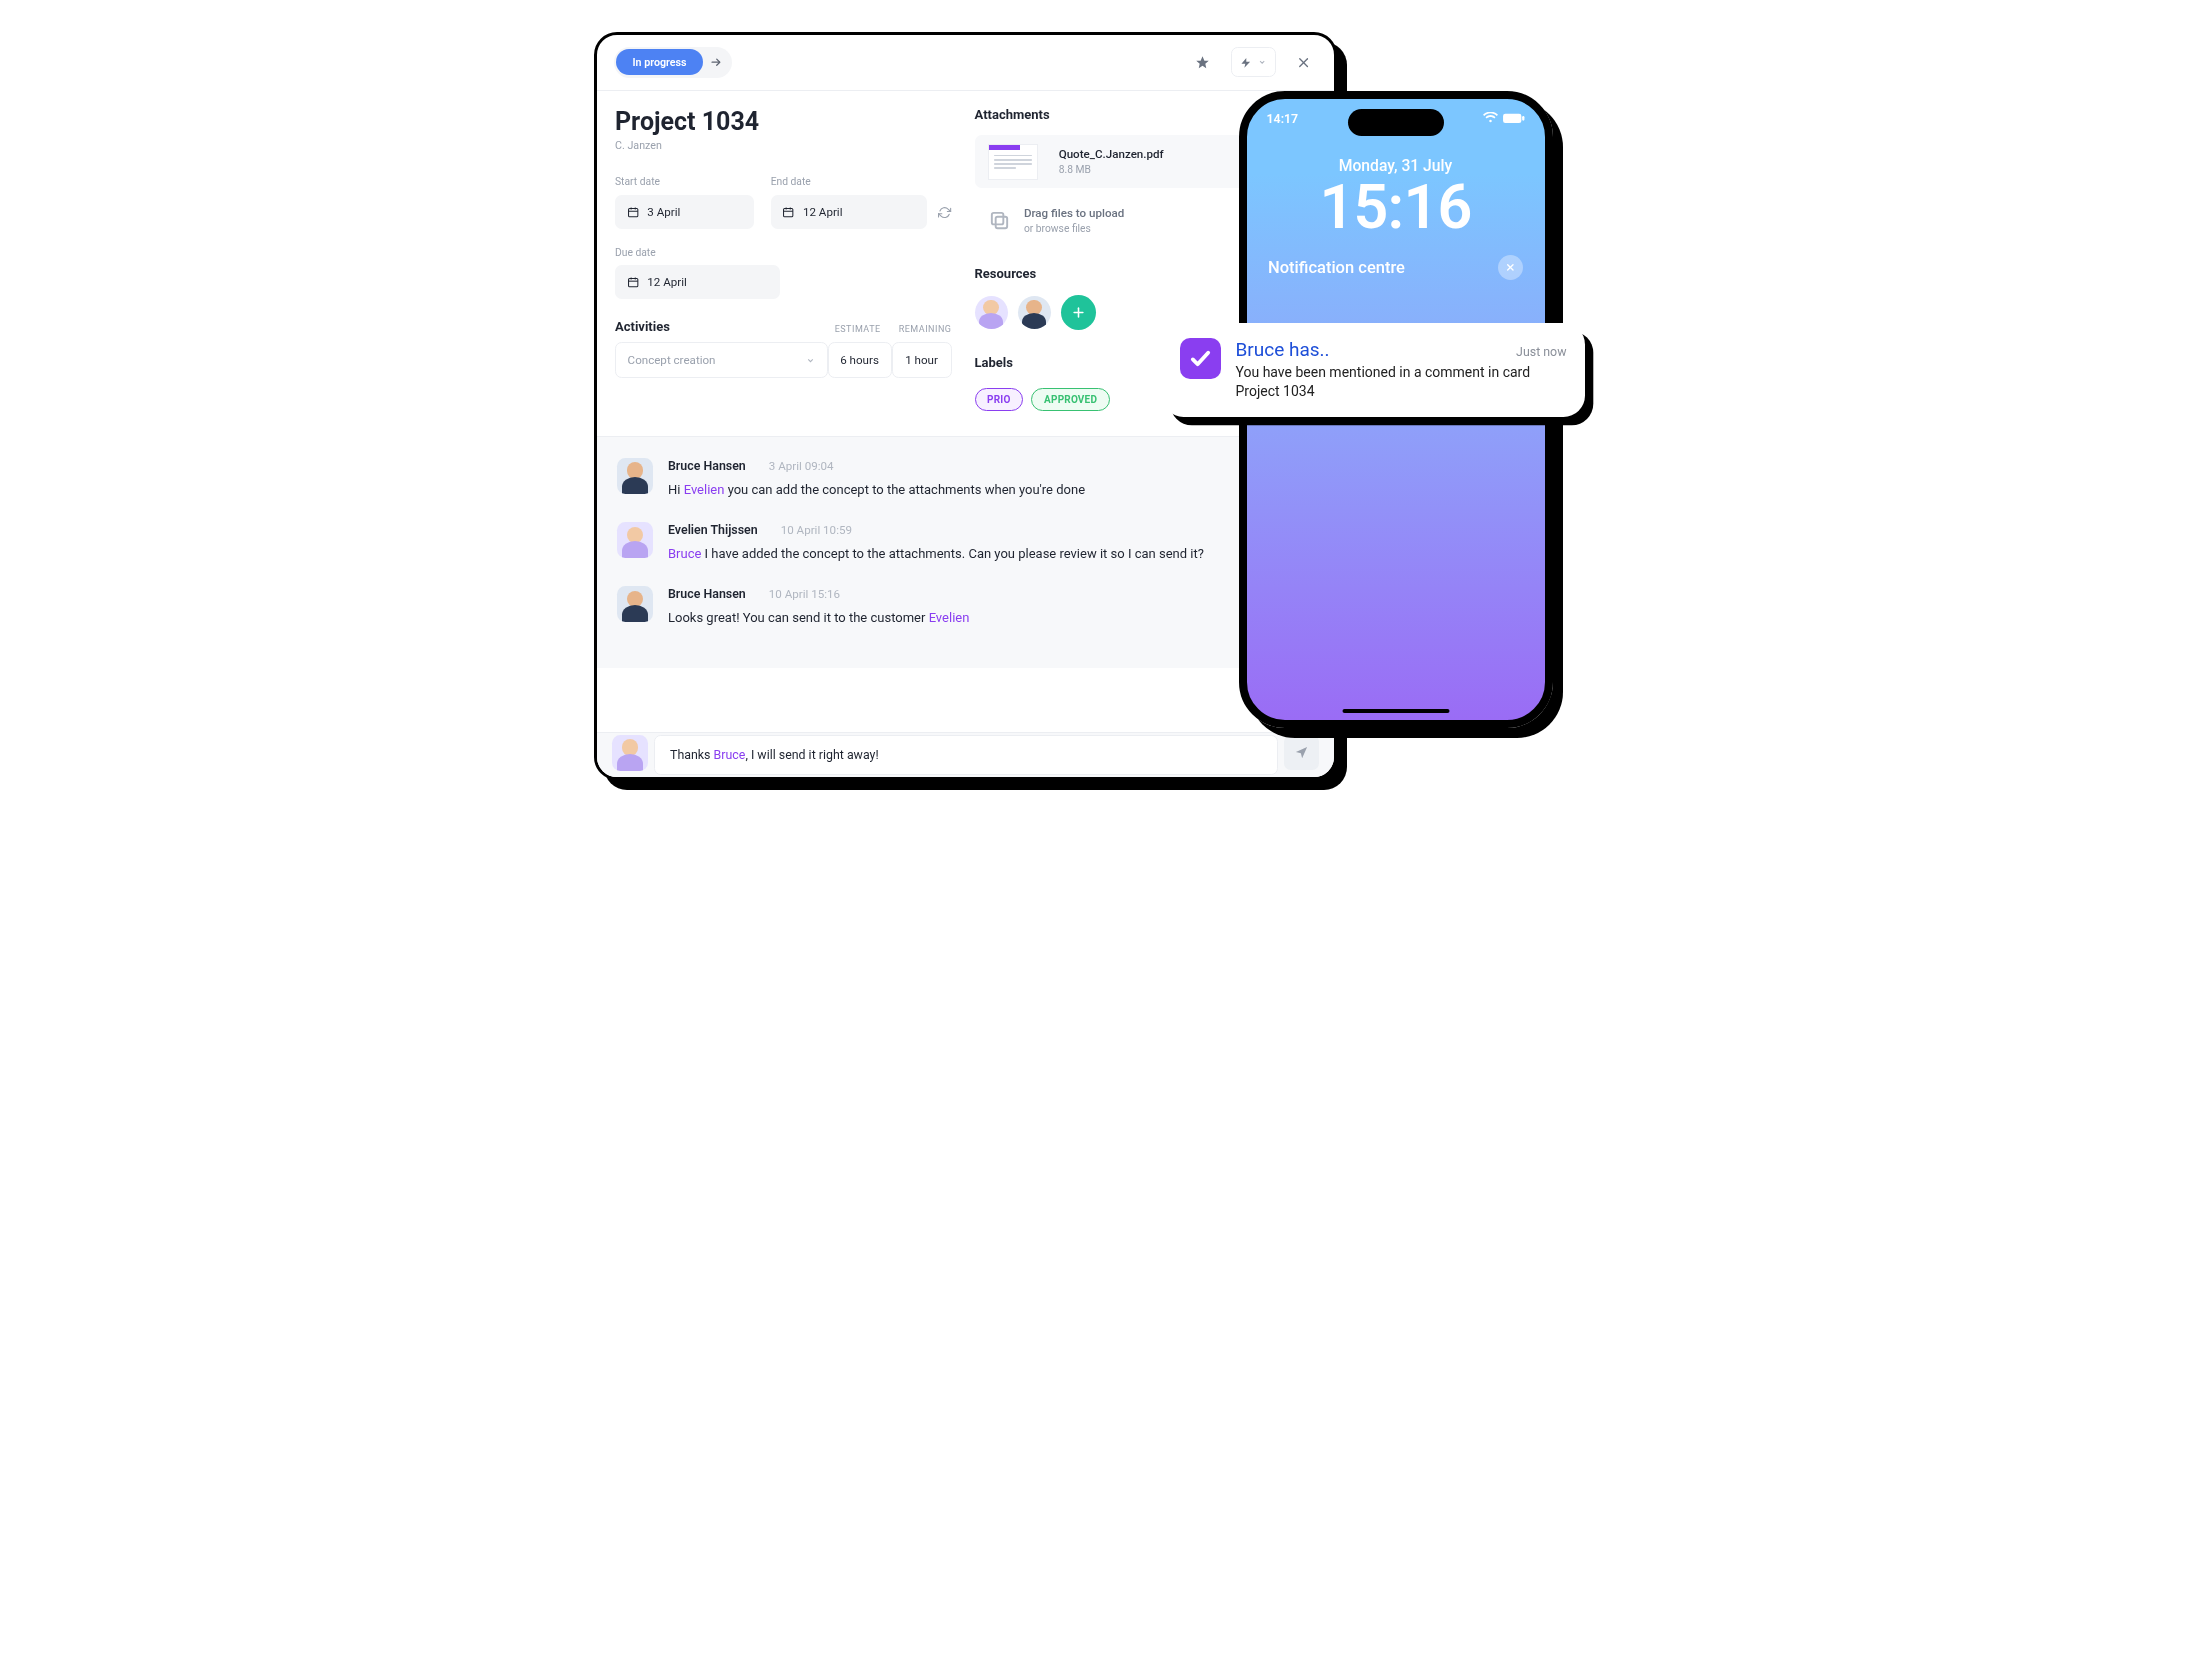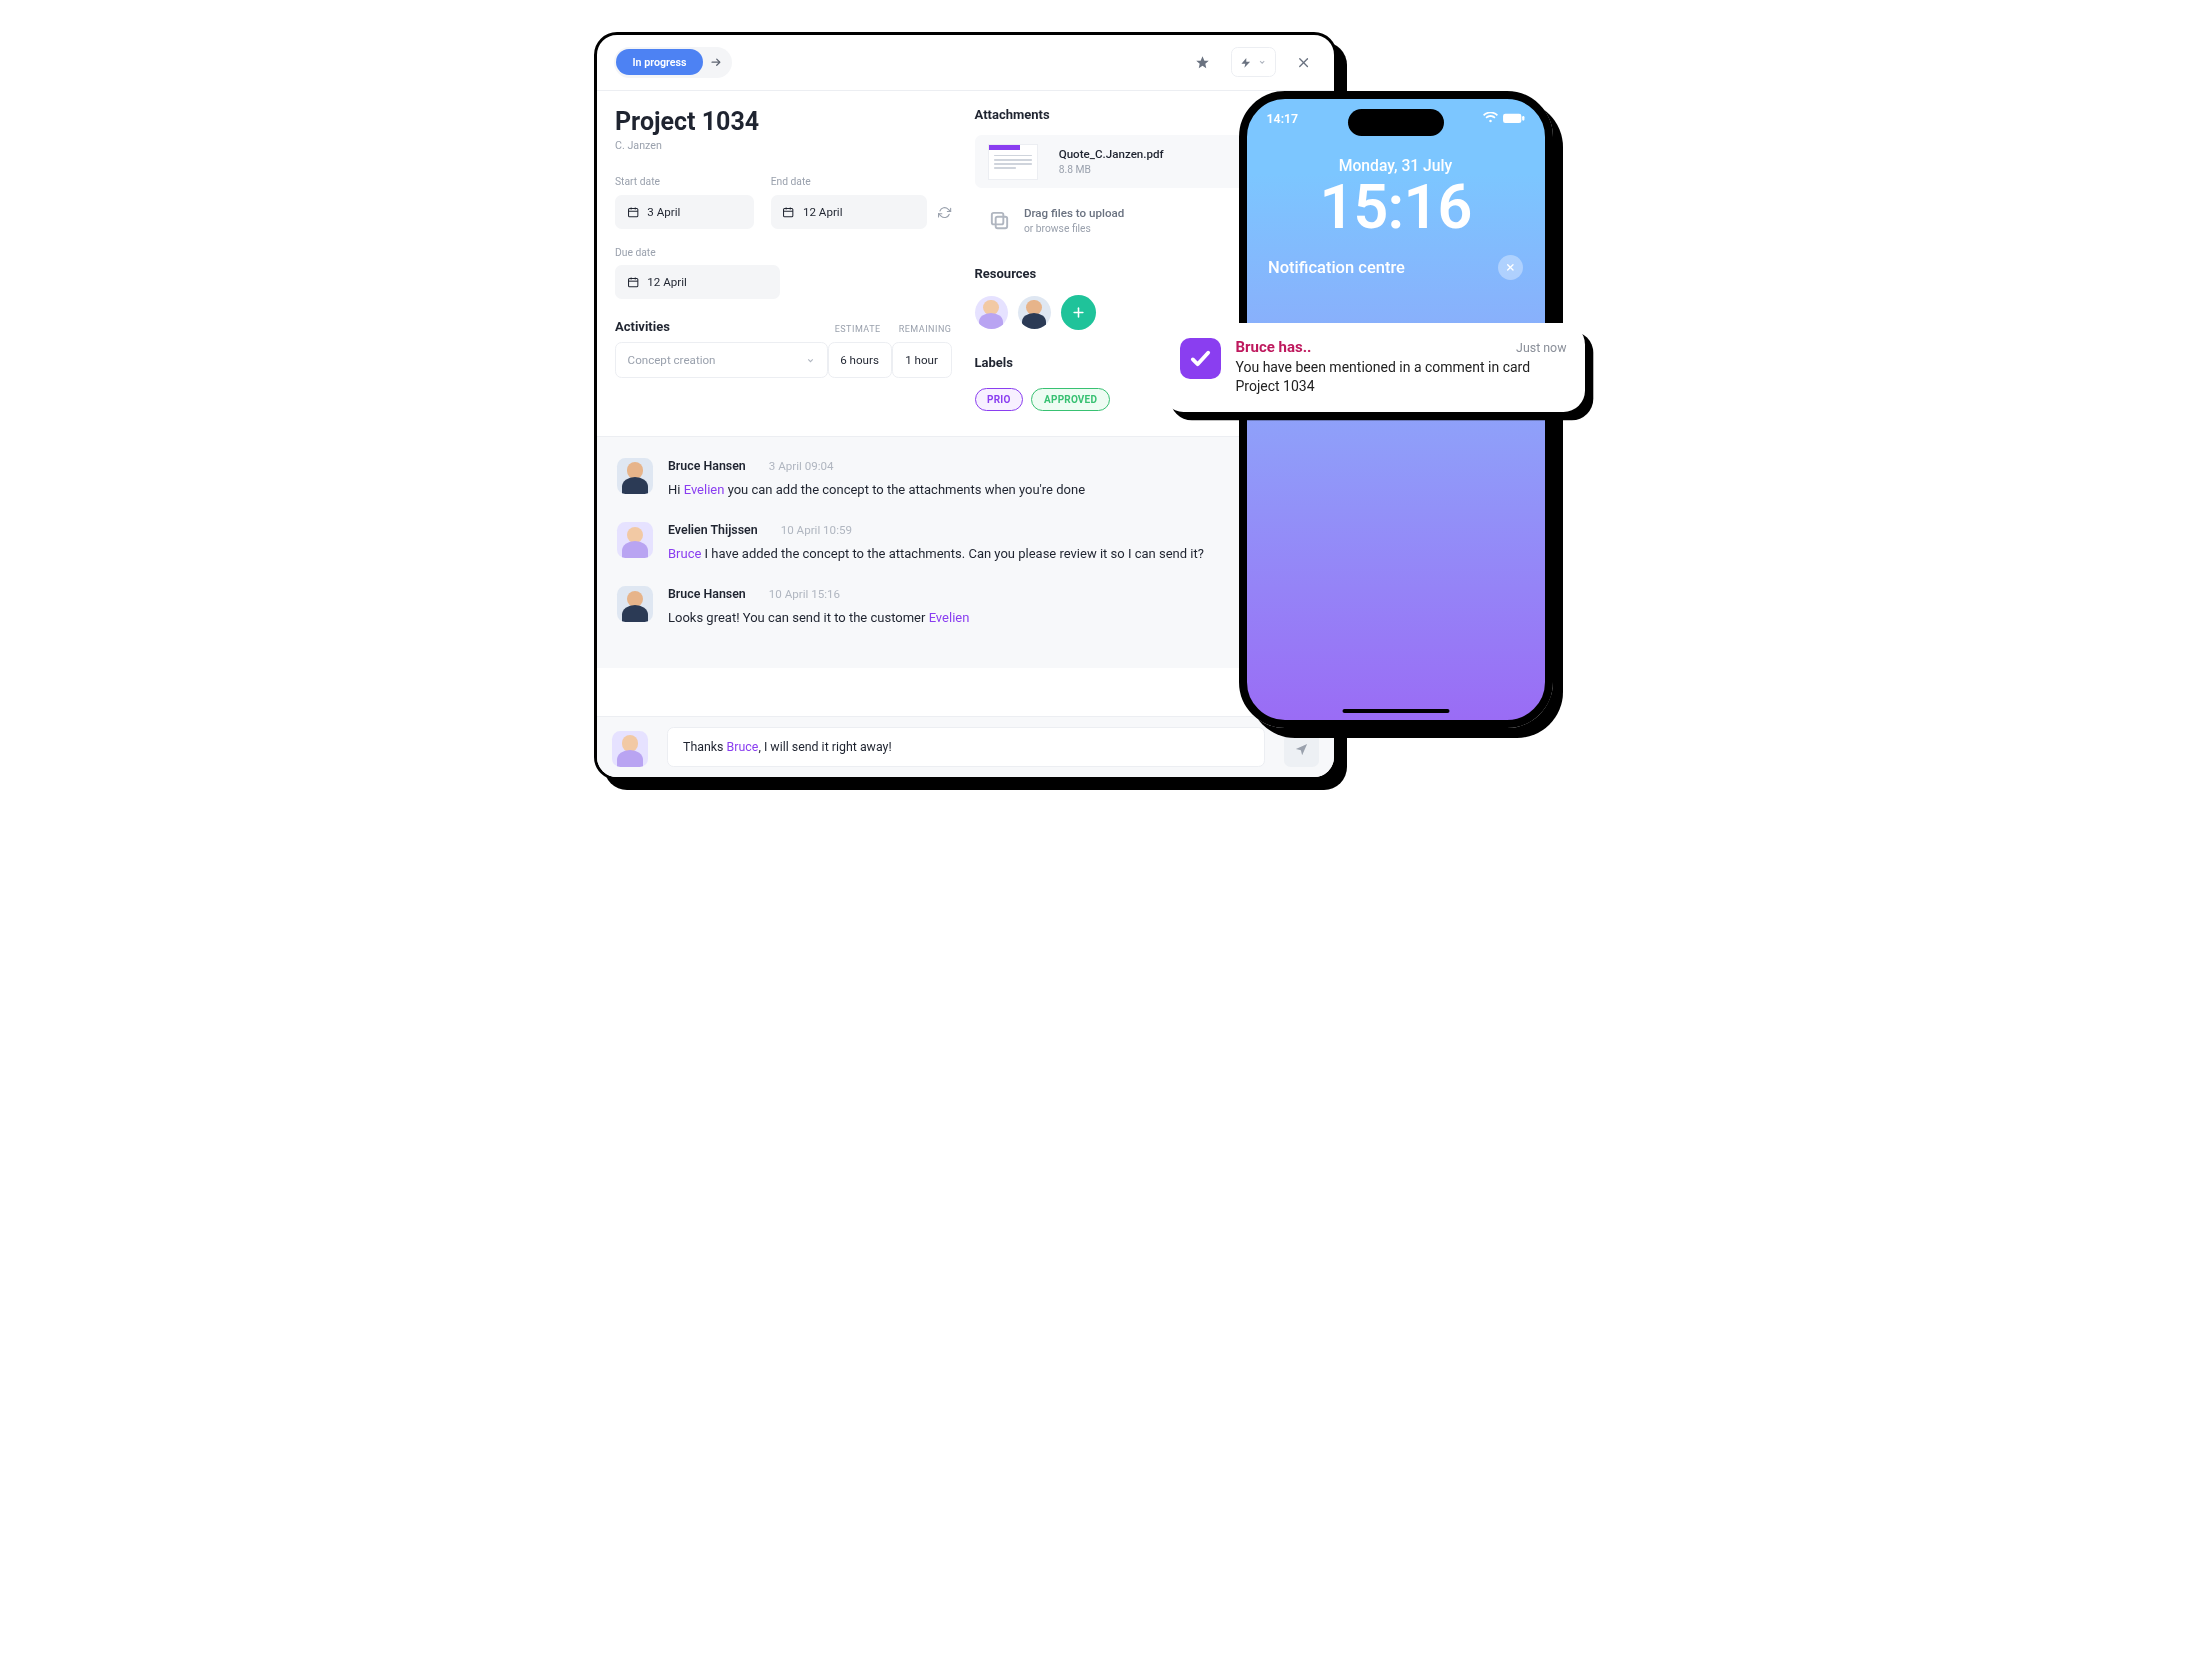--- a/index.html
+++ b/index.html
@@ -127,22 +127,22 @@
   .comments{
     background:var(--hover);padding:21.5px 20px 18px 20px;border-top:0.8px solid var(--line);
   }
   .comment{display:flex;gap:15px;margin-bottom:23px}
   .c-head{display:flex;align-items:baseline;gap:23px;margin-bottom:6.6px}
   .c-author{font-weight:600;color:var(--text);font-size:12.4px}
   .c-time{color:var(--muted2);font-size:11.6px}
   .c-text{font-size:13px;color:var(--text);line-height:1.5}
   .mention{color:var(--purple)}
   .compose{
-    display:flex;align-items:flex-end;gap:19px;background:var(--hover);
-    padding:10px 15px;border-top:0.8px solid var(--line)
+    display:flex;align-items:flex-start;gap:6px;background:var(--hover);
+    padding:2px 15px;border-top:0.8px solid var(--line)
   }
   .compose-input{flex:1;background:#fff;border:0.8px solid var(--line);border-radius:6.6px;padding:11.6px 15px;font-size:12.4px;color:var(--text)}
   .send-btn{width:35px;height:35px;border-radius:6.6px;background:#edf0f4;color:var(--muted);display:flex;align-items:center;justify-content:center;cursor:pointer}
   
   .phone{
     position:absolute; left:661px; top:66px;
     width:314px; height:637px;
     border:8.3px solid #000; border-radius:46px;
     box-shadow: 10px 10px 0 #000;
     overflow:hidden;
@@ -167,21 +167,21 @@
     box-shadow: 8.3px 8.3px 0 #000;
     display:flex;gap:15px;align-items:flex-start;
     z-index:10;
   }
   .toast-icon{
     width:41px;height:41px;border-radius:10px;background:var(--purple);flex-shrink:0;
     display:flex;align-items:center;justify-content:center;color:#fff;
   }
   .toast-body{flex:1}
   .toast-head{display:flex;justify-content:space-between;align-items:baseline;gap:8.3px}
-  .toast-title{font-weight:700;font-size:15px;color:#be185d}
+  .toast-title{font-weight:400;font-size:19px;color:#1d4ed8}
   .toast-time{color:#8a8f99;font-size:12.4px;white-space:nowrap}
   .toast-text{font-size:14px;color:#222;line-height:1.4;margin-top:1.7px}
   svg{display:block}
 </style>
 </head>
 <body>
 
 <div class="stage">
 
   <div class="card">

